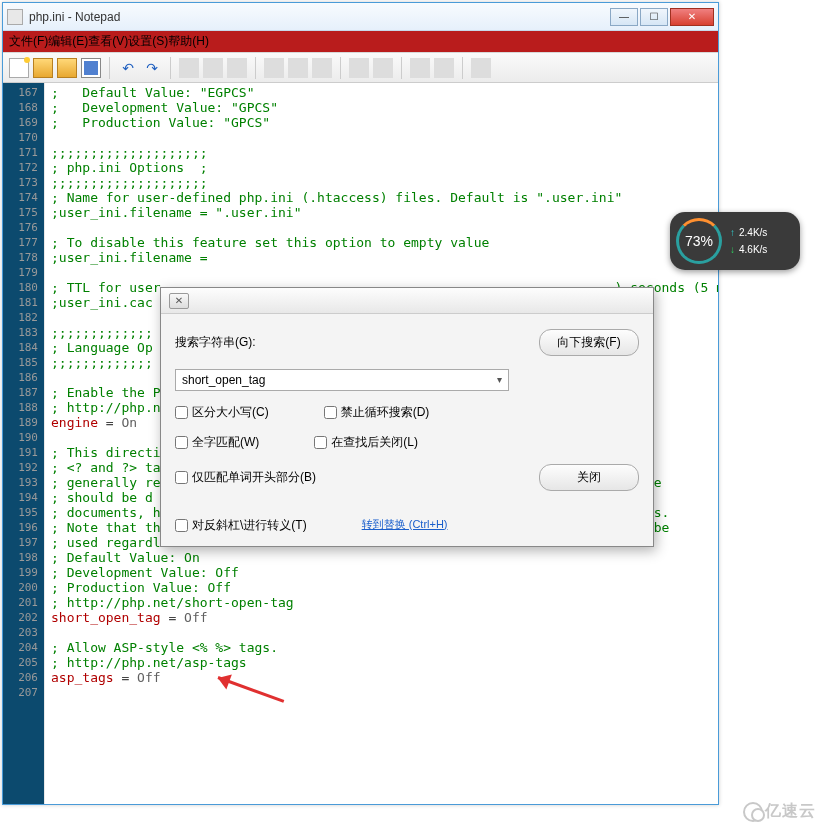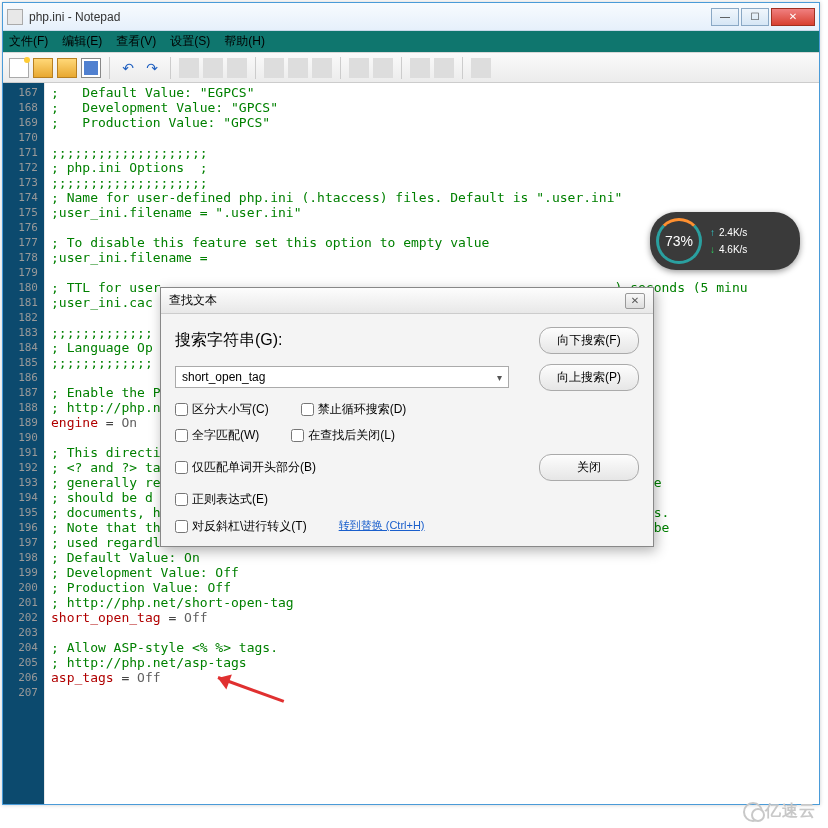--- a/index.html
+++ b/index.html
@@ -1,24 +1,24 @@
 <!DOCTYPE html>
 <html><head>
 <meta charset="utf-8">
 <style>
 * { box-sizing: border-box; margin: 0; padding: 0; }
 body { font-family: "Microsoft YaHei", "Segoe UI", Tahoma, sans-serif; font-size: 12px; background: #fff; width: 828px; height: 828px; position: relative; overflow: hidden; }
-.window { position: absolute; top: 2px; left: 2px; width: 818px; height: 803px; border: 1px solid #4a9bd8; background: #fff; display: flex; flex-direction: column; box-shadow: 0 0 4px rgba(0,0,0,.2); }
+.window { position: absolute; top: 2px; left: 2px; width: 717px; height: 803px; border: 1px solid #4a9bd8; background: #fff; display: flex; flex-direction: column; box-shadow: 0 0 4px rgba(0,0,0,.2); }
 .titlebar { height: 28px; background: linear-gradient(#f8fbfe,#e6f0fb); display: flex; align-items: center; padding: 0 4px; border-bottom: 1px solid #c8d8e8; }
 .titlebar .icon { width: 16px; height: 16px; background: #e8e8e8; border: 1px solid #aaa; margin-right: 6px; }
 .titlebar .title { flex: 1; color: #333; }
 .winbtns { display: flex; gap: 2px; }
 .winbtn { width: 28px; height: 18px; border: 1px solid #8aa8c5; background: linear-gradient(#f0f6fc,#d6e6f5); display: flex; align-items: center; justify-content: center; font-size: 10px; color: #333; }
 .winbtn.close { background: linear-gradient(#f08080,#d84030); color: #fff; border-color: #a03020; width: 44px; }
-.menubar { height: 22px; background: #0f766e; display: flex; align-items: center; padding: 0 6px; gap: 14px; border-bottom: 1px solid #d8d8d8; }
+.menubar { height: 22px; background: #b91c1c; display: flex; align-items: center; padding: 0 6px; border-bottom: 1px solid #d8d8d8; }
 .menubar span { cursor: default; }
 .toolbar { height: 30px; background: linear-gradient(#fafafa,#ececec); border-bottom: 1px solid #ccc; display: flex; align-items: center; padding: 0 6px; gap: 4px; }
 .tbtn { width: 20px; height: 20px; display: inline-block; border: 1px solid transparent; }
 .tbtn.new { background: #fff; border:1px solid #aaa; position:relative; } .tbtn.new::after{content:"";position:absolute;right:-2px;top:-2px;width:6px;height:6px;background:#ffcc33;border-radius:50%;}
 .tbtn.open { background: linear-gradient(#ffd878,#e8a830); border:1px solid #b88020;}
 .tbtn.folder { background: linear-gradient(#ffd878,#e8a830); border:1px solid #b88020;}
 .tbtn.save { background:#fff;border:1px solid #888;position:relative;} .tbtn.save::before{content:"";position:absolute;inset:2px;background:#5080d0;}
 .tbtn.undo,.tbtn.redo{color:#2060c0;font-size:14px;text-align:center;line-height:18px;}
 .tbtn.gray { background:#ddd; }
 .tsep { width:1px; height:22px; background:#ccc; margin:0 4px; }
@@ -28,31 +28,31 @@
 .c-comment { color: #008000; }
 .c-assign { color: #b00000; }
 .c-val { color: #606060; }
 .statusbar { height: 20px; background: #f0f0f0; border-top: 1px solid #ccc; display: flex; align-items: center; font-size: 11px; color: #555; }
 .statusbar > div { padding: 0 10px; border-right: 1px solid #ccc; height: 100%; display: flex; align-items: center; }
 .dialog { position: absolute; top: 287px; left: 160px; width: 494px; height: 260px; background: #f4f4f4; border: 1px solid #888; box-shadow: 2px 4px 12px rgba(0,0,0,.3); display:flex; flex-direction:column; }
 .dlg-title { height: 26px; background: linear-gradient(#fdfdfd,#e8e8e8); border-bottom: 1px solid #ccc; display:flex; align-items:center; padding:0 8px; font-size:12px; }
 .dlg-title .t { flex:1; }
 .dlg-close { width:20px; height:16px; border:1px solid #999; background:linear-gradient(#f8f8f8,#ddd); display:flex;align-items:center;justify-content:center;font-size:10px;color:#555; border-radius:2px;}
 .dlg-body { flex:1; padding: 12px 14px 10px 14px; display:grid; grid-template-columns: 1fr 116px; grid-template-rows: auto auto auto auto auto auto; column-gap: 14px; row-gap: 8px; align-items:center;}
-.dlg-label { font-size:16px; grid-column:1; }
+.dlg-label { font-size:12px; grid-column:1; }
 .dlg-input { grid-column:1; height:22px; border:1px solid #aaa; background:#fff; padding:0 6px; font-size:12px; display:flex; align-items:center; justify-content:space-between; }
 .dlg-input .caret { font-size:10px; color:#555; }
 .dlg-btn { grid-column:2; height:27px; border:1px solid #aaa; background:linear-gradient(#fdfdfd,#e6e6e6); font-size:12px; display:flex; align-items:center; justify-content:center; border-radius:12px;margin-left:16px; }
-.chk-row { display:flex; gap:32px; grid-column:1; font-size:12px; }
+.chk-row { display:flex; gap:55px; grid-column:1; font-size:12px; }
 .chk { display:flex; align-items:center; gap:4px; }
 .chk input { width:13px; height:13px; }
 .dlg-link { color:#1a5fcc; text-decoration:underline; font-size:11px; }
 .arrow { position:absolute; top:676px; left:218px; width:70px; height:3px; background:#e03030; transform: rotate(20deg); transform-origin:left center;}
 .arrow::before { content:""; position:absolute; left:-8px; top:-6px; border:8px solid transparent; border-right:12px solid #e03030; }
-.netwidget { position:absolute; top:212px; right:28px; width:150px; height:58px; background:#3a3a3a; border-radius:26px; display:flex; align-items:center; padding:0 12px 0 6px; color:#fff; font-size:10px; box-shadow:0 2px 6px rgba(0,0,0,.4);}
+.netwidget { position:absolute; top:212px; right:28px; width:130px; height:58px; background:#3a3a3a; border-radius:15px; display:flex; align-items:center; padding:0 12px 0 6px; color:#fff; font-size:10px; box-shadow:0 2px 6px rgba(0,0,0,.4);}
 .netcircle { width:46px; height:46px; border-radius:50%; border:3px solid #2aa0a0; border-top-color:#ff9030; display:flex; align-items:center; justify-content:center; font-size:14px; margin-right:8px;}
 .netstats { display:flex; flex-direction:column; gap:6px; }
 .netstat { display:flex; align-items:center; gap:4px; }
 .arrup { color:#30d0d0; } .arrdn { color:#30d060; }
 .watermark { position:absolute; right:12px; bottom:6px; font-size:16px; color:#c8c8c8; font-weight:bold; letter-spacing:1px;}
 .watermark-circle { display:inline-block; width:20px; height:20px; border:2px solid #c8c8c8; border-radius:50%; position:relative; vertical-align:middle; margin-right:2px;}
 .watermark-circle::after { content:""; position:absolute; width:10px;height:10px;border:2px solid #c8c8c8;border-radius:50%; right:-4px; bottom:-2px; background:#fff;}
 </style>
 </head>
 <body>
@@ -142,31 +142,29 @@
         <div>205</div>
         <div>206</div>
         <div>207</div>
       </div>
     <div class="code" id="code"><div class="c-comment">;   Default Value: "EGPCS"</div><div class="c-comment">;   Development Value: "GPCS"</div><div class="c-comment">;   Production Value: "GPCS"</div><div class="">&nbsp;</div><div class="c-comment">;;;;;;;;;;;;;;;;;;;;</div><div class="c-comment">; php.ini Options  ;</div><div class="c-comment">;;;;;;;;;;;;;;;;;;;;</div><div class="c-comment">; Name for user-defined php.ini (.htaccess) files. Default is ".user.ini"</div><div class="c-comment">;user_ini.filename = ".user.ini"</div><div class="">&nbsp;</div><div class="c-comment">; To disable this feature set this option to empty value</div><div class="c-comment">;user_ini.filename =</div><div class="">&nbsp;</div><div class="c-comment">; TTL for user                                                          ) seconds (5 minu</div><div class="c-comment">;user_ini.cac</div><div class="">&nbsp;</div><div class="c-comment">;;;;;;;;;;;;;</div><div class="c-comment">; Language Op</div><div class="c-comment">;;;;;;;;;;;;;</div><div class="">&nbsp;</div><div class="c-comment">; Enable the P</div><div class="c-comment">; http://php.n</div><div><span class="c-assign">engine </span>=<span class="c-val"> On</span></div><div class="">&nbsp;</div><div class="c-comment">; This directi</div><div class="c-comment">; &lt;? and ?&gt; ta</div><div class="c-comment">; generally re                                                               e</div><div class="c-comment">; should be d                                                                   </div><div class="c-comment">; documents, however this remains supported for backward compatibility reasons.</div><div class="c-comment">; Note that this directive does not control the &lt;?= shorthand tag, which can be</div><div class="c-comment">; used regardless of this directive.</div><div class="c-comment">; Default Value: On</div><div class="c-comment">; Development Value: Off</div><div class="c-comment">; Production Value: Off</div><div class="c-comment">; http://php.net/short-open-tag</div><div><span class="c-assign">short_open_tag </span>=<span class="c-val"> Off</span></div><div class="">&nbsp;</div><div class="c-comment">; Allow ASP-style &lt;% %&gt; tags.</div><div class="c-comment">; http://php.net/asp-tags</div><div><span class="c-assign">asp_tags </span>=<span class="c-val"> Off</span></div><div class="">&nbsp;</div></div>
   </div>
 </div>
 
 <div class="dialog">
   <div class="dlg-title">
-    <span class="t">查找文本</span>
     <span class="dlg-close">✕</span>
   </div>
   <div class="dlg-body">
     <div class="dlg-label" style="grid-row:1">搜索字符串(G):</div>
     <div class="dlg-btn" style="grid-row:1">向下搜索(F)</div>
     <div class="dlg-input" style="grid-row:2">
       <span>short_open_tag</span>
       <span class="caret">▾</span>
     </div>
-    <div class="dlg-btn" style="grid-row:2">向上搜索(P)</div>
     <div class="chk-row" style="grid-row:3">
       <label class="chk">
           <input type="checkbox" style="">
           <span>区分大小写(C)</span>
         </label>
       <label class="chk">
           <input type="checkbox" style="">
           <span>禁止循环搜索(D)</span>
         </label>
     </div>
@@ -180,26 +178,20 @@
           <span>在查找后关闭(L)</span>
         </label>
     </div>
     <div class="chk-row" style="grid-row:5">
       <label class="chk">
           <input type="checkbox" style="">
           <span>仅匹配单词开头部分(B)</span>
         </label>
     </div>
     <div class="dlg-btn" style="grid-row:5">关闭</div>
-    <div class="chk-row" style="grid-row:6">
-      <label class="chk">
-          <input type="checkbox" style="">
-          <span>正则表达式(E)</span>
-        </label>
-    </div>
     <div class="chk-row" style="grid-row:7">
       <label class="chk">
           <input type="checkbox" style="">
           <span>对反斜杠\进行转义(T)</span>
         </label>
       <a class="dlg-link">转到替换 (Ctrl+H)</a>
     </div>
   </div>
 </div>
 

